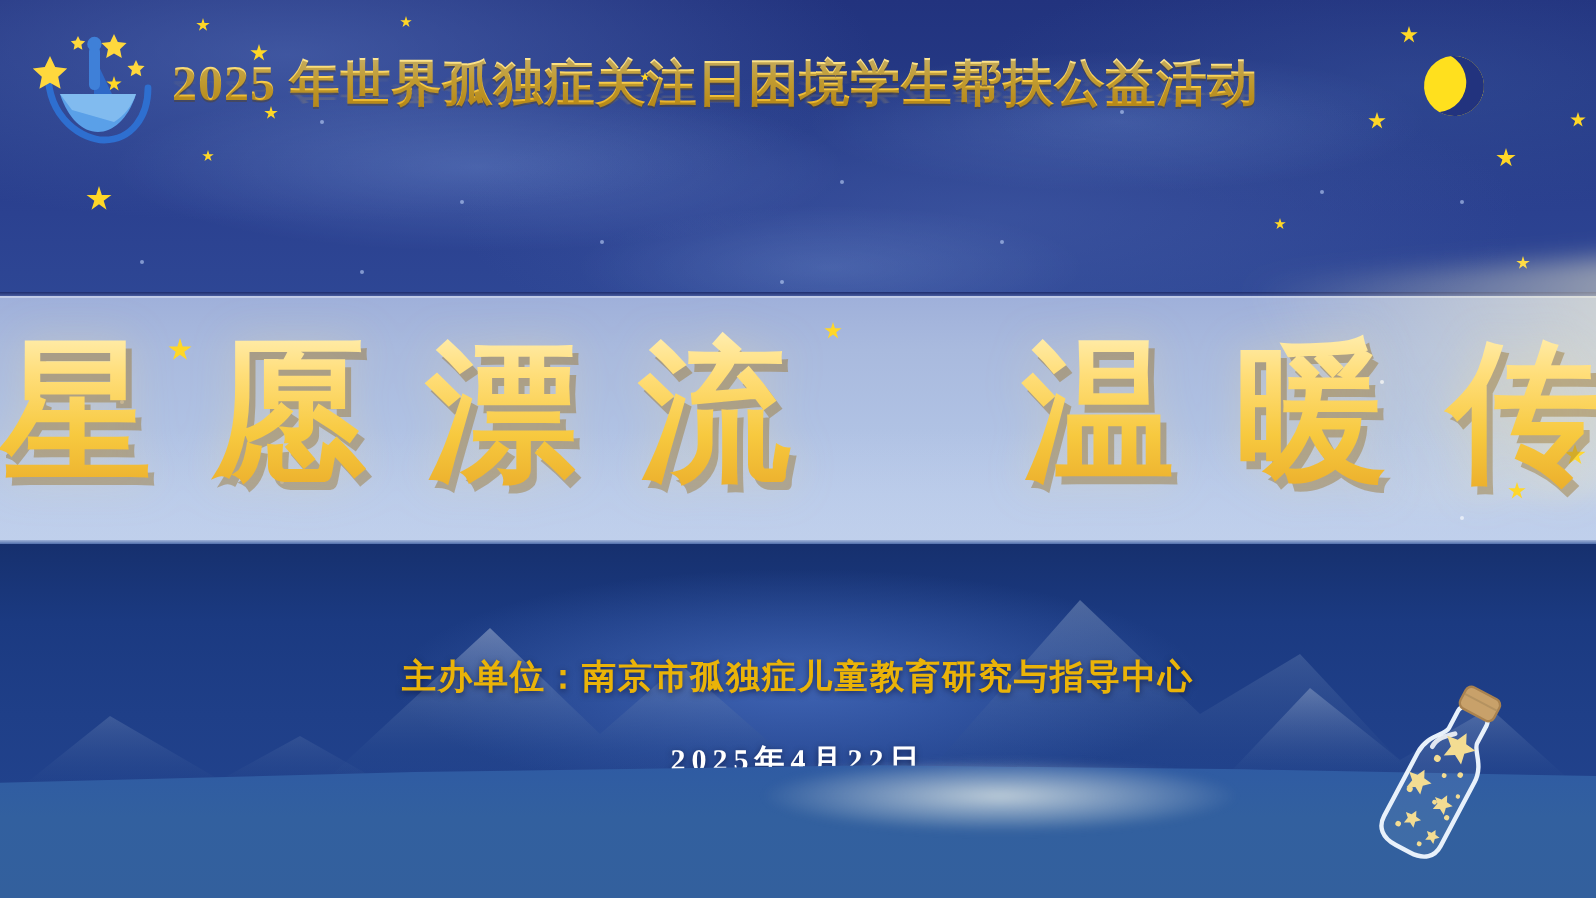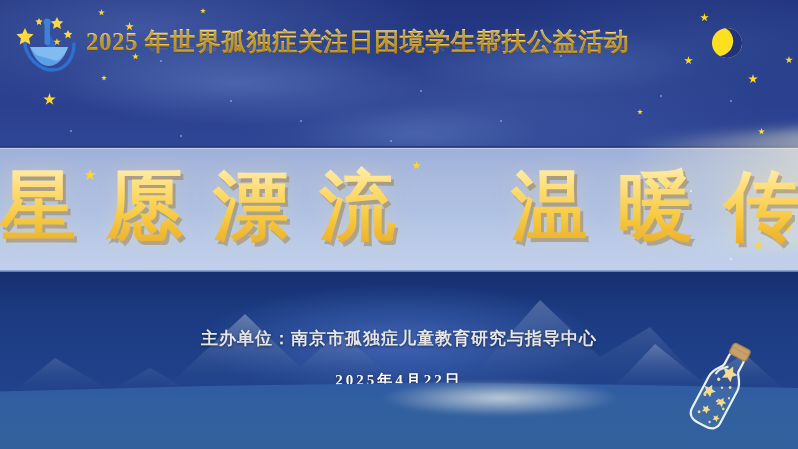--- a/index.html
+++ b/index.html
@@ -142,21 +142,21 @@
     -webkit-text-fill-color:transparent;
     filter:drop-shadow(3px 4px 0 rgba(150,110,30,.42)) drop-shadow(0 0 10px rgba(255,225,140,.25));
     white-space:pre;
   }
 
   
   .organizer{
     position:absolute;left:0;top:327px;width:798px;text-align:center;
     font-family:"Liberation Serif","DejaVu Serif",serif;
     font-weight:bold;font-size:17px;letter-spacing:1px;
-    color:#e5e5e5;
+    color:#eab308;
     text-shadow:0 1px 3px rgba(0,0,30,.55);
   }
   .event-date{
     position:absolute;left:0;top:371px;width:798px;text-align:center;
     font-family:"Liberation Serif","DejaVu Serif",serif;
     font-weight:bold;font-size:15px;letter-spacing:3px;
     color:#ffffff;
     text-shadow:0 1px 3px rgba(0,0,30,.55);
   }
 

